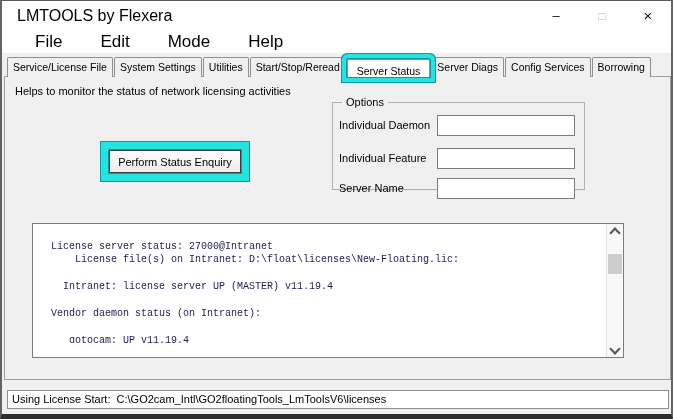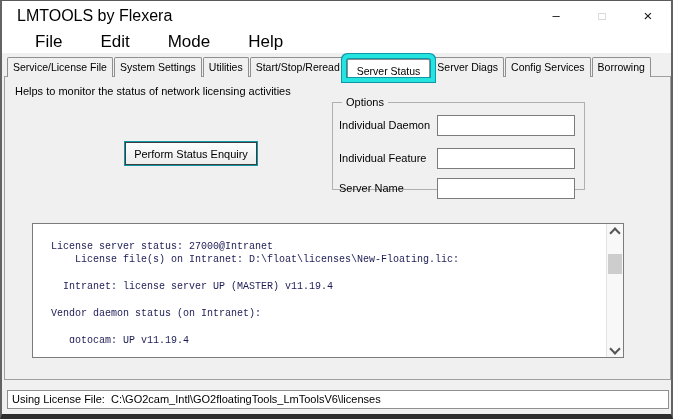--- a/index.html
+++ b/index.html
@@ -28,22 +28,22 @@
   }
   .tab.active{
     height:18px;line-height:23px;background:#ffffff;position:relative;z-index:4;padding:0 9px;
     box-shadow:0 0 0 1px var(--hl-edge,#0c98a8),0 0 0 5px var(--hl,#25e4e0),0 0 0 6px var(--hl-edge,#0c98a8);
   }
   
   .panel{position:absolute;left:2px;top:75px;width:667px;height:304px;box-sizing:border-box;border:1px solid #9f9f9f;background:#f0f0f0;}
   .desc{position:absolute;left:13px;top:84px;font-size:11px;}
   
   .btn-ring{
-    position:absolute;left:122px;top:140px;
-    background:var(--hl,#25e4e0);border:1px solid var(--hl-edge,#0c98a8);padding:0;
+    position:absolute;left:98px;top:140px;
+    background:var(--hl,#25e4e0);border:1px solid var(--hl-edge,#0c98a8);padding:8px;
   }
   .push-btn{
     box-sizing:border-box;width:132px;height:23px;font-size:11px;font-family:"Liberation Sans",sans-serif;
     background:linear-gradient(180deg,#fdfdfd,#ececec);border:1px solid #3e3e3e;
     box-shadow:0 0 0 1px var(--hl-edge,#0c98a8);color:#000;
   }
   
   .groupbox{position:absolute;left:330px;top:101px;width:253px;height:88px;box-sizing:border-box;border:1px solid #b0b0b0;}
   .group-legend{position:absolute;left:9px;top:-7px;background:#f0f0f0;padding:0 4px;font-size:11px;}
   .opt-label{position:absolute;left:6px;font-size:11px;white-space:nowrap;}
@@ -136,16 +136,16 @@
           <span class="chev chev-up"></span>
         </div>
       <div class="sb-thumb"></div>
       <div class="sb-btn sb-down">
           <span class="chev chev-down"></span>
         </div>
     </div>
   </div>
 
   <div class="statusbox">
-    <span>Using License File:  C:\GO2cam_Intl\GO2floatingTools_LmToolsV6\licenses</span>
+    <span>Using License Start:  C:\GO2cam_Intl\GO2floatingTools_LmToolsV6\licenses</span>
   </div>
 
 </div>
 
 </body></html>

